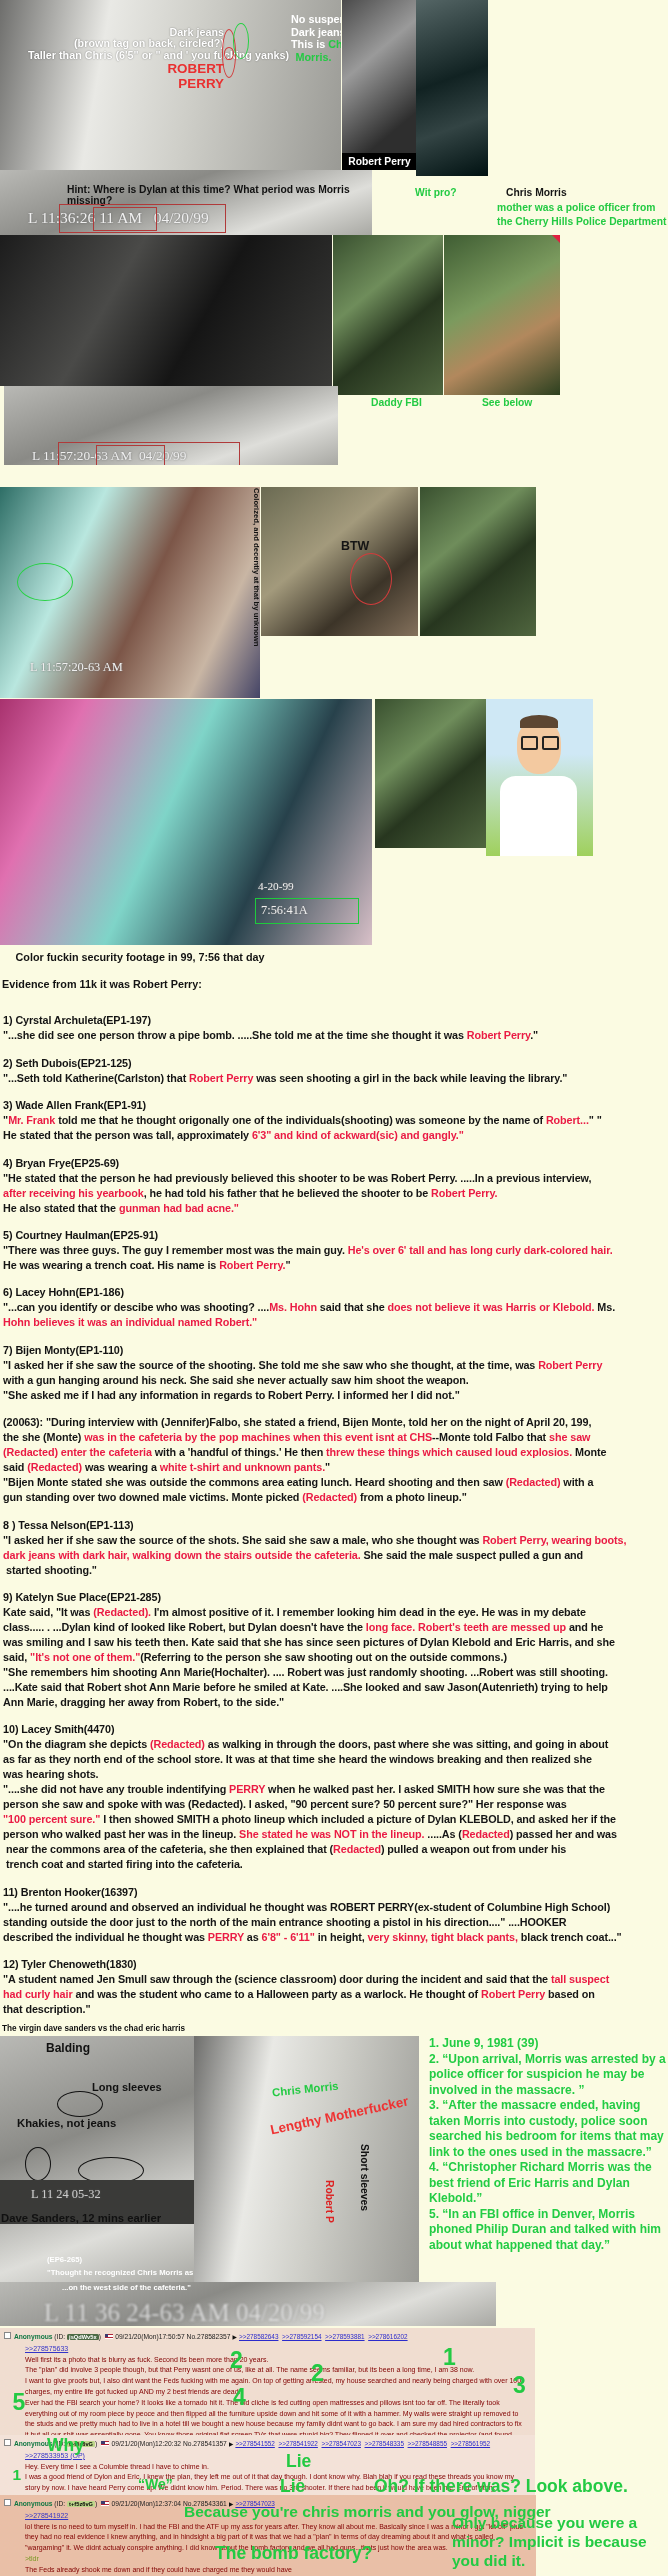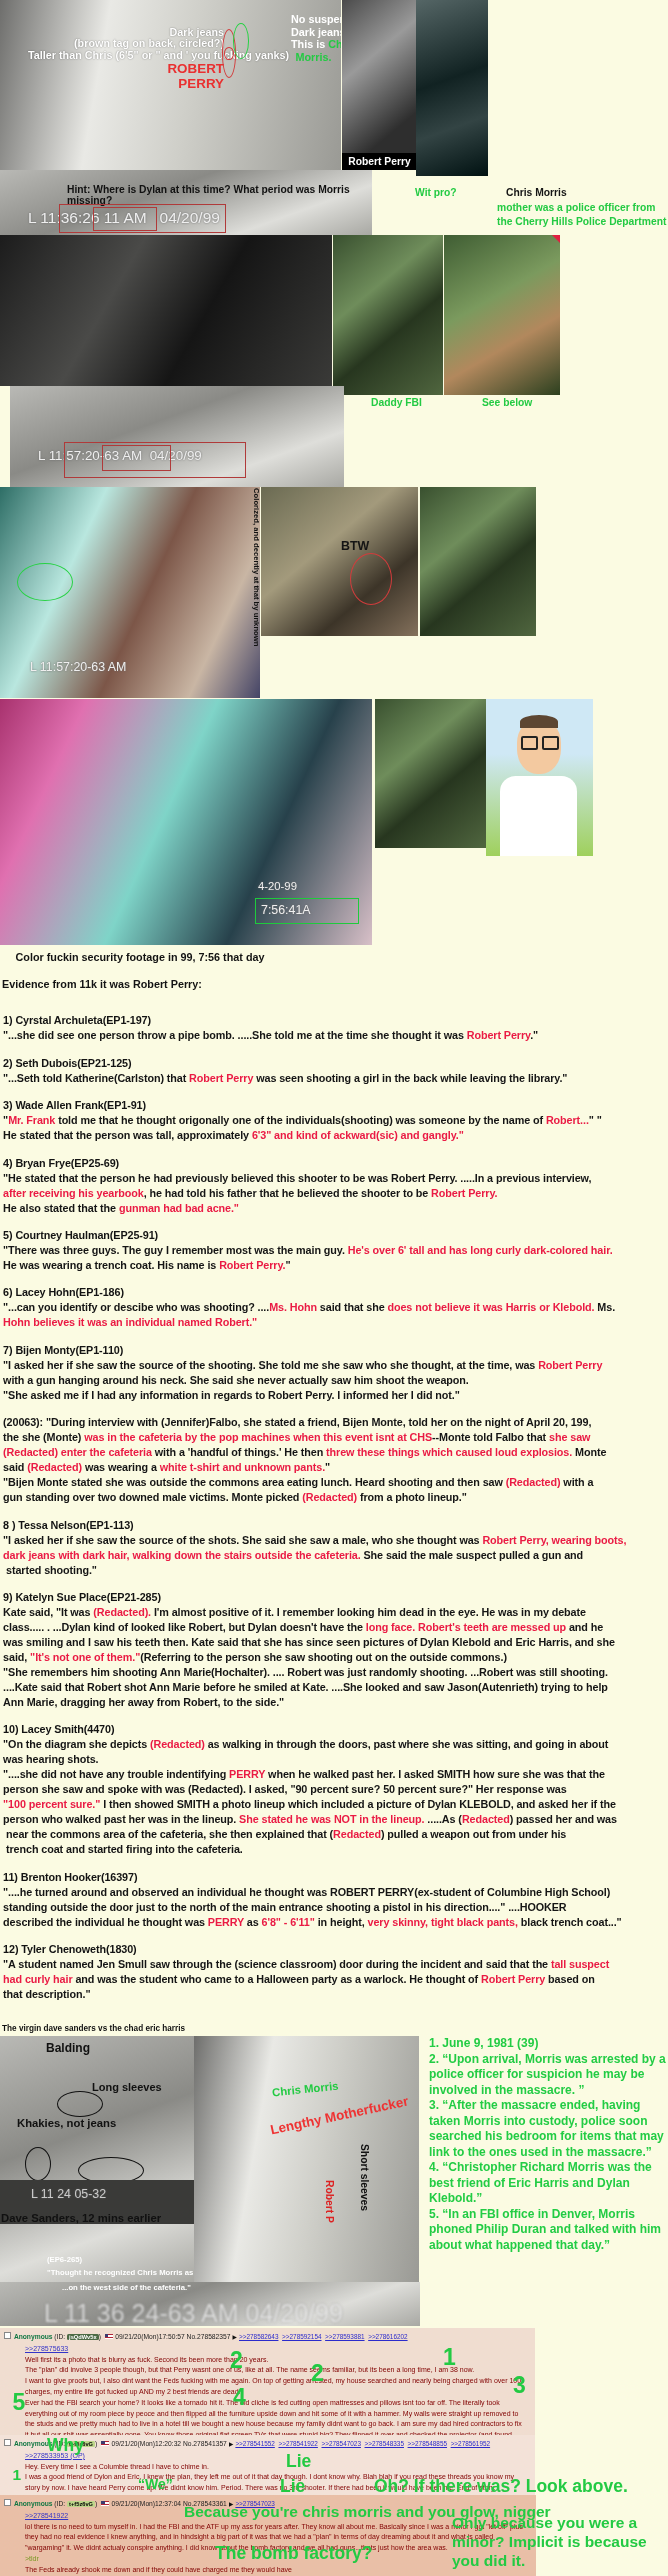--- a/index.html
+++ b/index.html
@@ -20,21 +20,21 @@
   .ph-color{background:linear-gradient(115deg,#2e6e66,#b9e7df 30%,#7c5648 55%,#c9b6a4 80%,#446)}
   .ph-pink{background:linear-gradient(115deg,#a8326e,#e070b0 18%,#7fd4c8 45%,#27414b 70%,#d8c0c8)}
   .ph-kid{background:linear-gradient(140deg,#6a6a52,#a39a7c 40%,#3c3428 70%,#84715c)}
   .ph-hank{background:linear-gradient(#cfe8f5 35%,#9fd05c)}
   .cap-band{position:absolute;left:0;right:0;bottom:0;height:17px;background:#000;color:#fff;
     font:bold 10.3px/17px "Liberation Sans",sans-serif;text-align:center}
   .ovl{position:absolute;font-family:"Liberation Sans",sans-serif;font-weight:bold}
   .ovl div{white-space:pre}
   .wlines{color:#fff;font-size:10.8px;line-height:11.3px;text-align:right;text-shadow:0 0 1.5px rgba(0,0,0,.5)}
   .rlines{color:#e93030;font-size:13.4px;line-height:15px;text-align:right}
-  .ts{font-family:Liberation Sans, sans-serif;color:#efefef;text-shadow:0 0 2.1px #666;white-space:pre}
+  .ts{font-family:Liberation Serif, serif;color:#efefef;text-shadow:0 0 2.1px #666;white-space:pre}
   .redbox{position:absolute;border:1.5px solid #b03a3a}
   .greenbox{position:absolute;border:1.5px solid #1ecb3c}
   .rell{position:absolute;border:1px solid #d23c3c;border-radius:50%}
   .gell{position:absolute;border:1.5px solid #27d244;border-radius:50%}
   .kell{position:absolute;border:1.5px solid #111;border-radius:50%}
   .vtext{writing-mode:vertical-rl;font:bold 7.7px "Liberation Sans",sans-serif;color:#111}
   
   .ev-title,.cap-black{font:bold 10.8px "Liberation Sans",sans-serif;color:#131313;white-space:pre}
   #statements{position:absolute;left:3.1px;top:1001px;width:665px}
   .ev-head{font:bold 10.8px/15px "Liberation Sans",sans-serif;color:#131313;margin-top:12.4px;white-space:pre;letter-spacing:-0.1px}
@@ -113,21 +113,21 @@
       <div data-interactable="false">mother was a police officer from</div>
       <div data-interactable="false">the Cherry Hills Police Department</div>
     </div>
 
   <div class="photo ph-dark" style="left:0;top:235px;width:332px;height:151px" data-interactable="false"></div>
   <div class="photo ph-plaid" style="left:333px;top:235px;width:110px;height:160px" data-interactable="false"></div>
   <div class="photo ph-dylan" style="left:444px;top:235px;width:116px;height:160px" data-interactable="false">
     <div style="position:absolute;right:0;top:0;width:0;height:0;border-left:8.2px solid transparent;border-top:8.2px solid #e02040" data-interactable="false"></div>
   </div>
 
-  <div class="photo ph-bw2" style="left:10px;top:386px;width:334px;height:101px" data-interactable="false">
+  <div class="photo ph-bw2" style="left:4px;top:386px;width:334px;height:79px" data-interactable="false">
     <div class="ts" style="position:absolute;left:28px;top:62px;font-size:13.4px" data-interactable="false">L 11:57:20-63 AM  04/20/99</div>
     <div class="redbox" style="left:54px;top:56px;width:180px;height:34px" data-interactable="false"></div>
     <div class="redbox" style="left:92px;top:59px;width:67px;height:24px" data-interactable="false"></div>
   </div>
   <div class="ovl c-g" style="left:371px;top:397px;font-size:10.3px" data-interactable="false">Daddy FBI</div>
   <div class="ovl c-g" style="left:482px;top:397px;font-size:10.3px" data-interactable="false">See below</div>
 
   <div class="photo ph-color" style="left:0;top:487px;width:260px;height:211px" data-interactable="false">
     <div class="gell" style="left:17px;top:76px;width:54px;height:36px" data-interactable="false"></div>
     <div class="ts" style="position:absolute;left:30px;top:173px;font-size:12.4px" data-interactable="false">L 11:57:20-63 AM</div>
@@ -191,20 +191,21 @@
       <div class="ev-head" data-interactable="false">9) Katelyn Sue Place(EP21-285)</div>
       <div class="ev-line" data-interactable="false"><span class="c-k" data-interactable="false">Kate said, "It was </span><span class="c-r" data-interactable="false">(Redacted).</span><span class="c-k" data-interactable="false"> I'm almost positive of it. I remember looking him dead in the eye. He was in my debate</span></div>
       <div class="ev-line" data-interactable="false"><span class="c-k" data-interactable="false">class..... . ...Dylan kind of looked like Robert, but Dylan doesn't have the </span><span class="c-r" data-interactable="false">long face. Robert's teeth are messed up</span><span class="c-k" data-interactable="false"> and he</span></div>
       <div class="ev-line" data-interactable="false"><span class="c-k" data-interactable="false">was smiling and I saw his teeth then. Kate said that she has since seen pictures of Dylan Klebold and Eric Harris, and she</span></div>
       <div class="ev-line" data-interactable="false"><span class="c-k" data-interactable="false">said, </span><span class="c-r" data-interactable="false">"It's not one of them."</span><span class="c-k" data-interactable="false">(Referring to the person she saw shooting out on the outside commons.)</span></div>
       <div class="ev-line" data-interactable="false"><span class="c-k" data-interactable="false">"She remembers him shooting Ann Marie(Hochalter). .... Robert was just randomly shooting. ...Robert was still shooting.</span></div>
       <div class="ev-line" data-interactable="false"><span class="c-k" data-interactable="false">....Kate said that Robert shot Ann Marie before he smiled at Kate. ....She looked and saw Jason(Autenrieth) trying to help</span></div>
       <div class="ev-line" data-interactable="false"><span class="c-k" data-interactable="false">Ann Marie, dragging her away from Robert, to the side."</span></div>
       <div class="ev-head" data-interactable="false">10) Lacey Smith(4470)</div>
       <div class="ev-line" data-interactable="false"><span class="c-k" data-interactable="false">"On the diagram she depicts </span><span class="c-r" data-interactable="false">(Redacted)</span><span class="c-k" data-interactable="false"> as walking in through the doors, past where she was sitting, and going in about</span></div>
+      <div class="ev-line" data-interactable="false"><span class="c-k" data-interactable="false">as far as they north end of the school store. It was at that time she heard the windows breaking and then realized she</span></div>
       <div class="ev-line" data-interactable="false"><span class="c-k" data-interactable="false">was hearing shots.</span></div>
       <div class="ev-line" data-interactable="false"><span class="c-k" data-interactable="false">"....she did not have any trouble indentifying </span><span class="c-r" data-interactable="false">PERRY</span><span class="c-k" data-interactable="false"> when he walked past her. I asked SMITH how sure she was that the</span></div>
       <div class="ev-line" data-interactable="false"><span class="c-k" data-interactable="false">person she saw and spoke with was (Redacted). I asked, "90 percent sure? 50 percent sure?" Her response was</span></div>
       <div class="ev-line" data-interactable="false"><span class="c-r" data-interactable="false">"100 percent sure."</span><span class="c-k" data-interactable="false"> I then showed SMITH a photo lineup which included a picture of Dylan KLEBOLD, and asked her if the</span></div>
       <div class="ev-line" data-interactable="false"><span class="c-k" data-interactable="false">person who walked past her was in the lineup. </span><span class="c-r" data-interactable="false">She stated he was NOT in the lineup.</span><span class="c-k" data-interactable="false"> .....As (</span><span class="c-r" data-interactable="false">Redacted</span><span class="c-k" data-interactable="false">) passed her and was</span></div>
       <div class="ev-line" data-interactable="false"><span class="c-k" data-interactable="false"> near the commons area of the cafeteria, she then explained that (</span><span class="c-r" data-interactable="false">Redacted</span><span class="c-k" data-interactable="false">) pulled a weapon out from under his</span></div>
       <div class="ev-line" data-interactable="false"><span class="c-k" data-interactable="false"> trench coat and started firing into the cafeteria.</span></div>
       <div class="ev-head" data-interactable="false">11) Brenton Hooker(16397)</div>
       <div class="ev-line" data-interactable="false"><span class="c-k" data-interactable="false">"....he turned around and observed an individual he thought was ROBERT PERRY(ex-student of Columbine High School)</span></div>
       <div class="ev-line" data-interactable="false"><span class="c-k" data-interactable="false">standing outside the door just to the north of the main entrance shooting a pistol in his direction...." ....HOOKER</span></div>
@@ -229,21 +230,21 @@
     <div class="lbl" style="left:1px;top:176px;font-size:11.3px;color:#111" data-interactable="false">Dave Sanders, 12 mins earlier</div>
     <div class="lbl c-w" style="left:47px;top:219px;font-size:7.7px" data-interactable="false">(EP6-265)</div>
     <div class="lbl c-w" style="left:47px;top:232px;font-size:7.7px" data-interactable="false">"Thought he recognized Chris Morris as being one of the shooters....</div>
   </div>
   <div class="photo ph-bw1" style="left:194px;top:2036px;width:225px;height:246px" data-interactable="false">
     <div class="lbl" style="left:75px;top:72px;font-size:13.4px;color:#e33;transform:rotate(-12deg)" data-interactable="false">Lengthy Motherfucker</div>
     <div class="lbl c-g" style="left:78px;top:47px;font-size:11.3px;transform:rotate(-6deg)" data-interactable="false">Chris Morris</div>
     <div class="lbl vtext" style="left:165px;top:108px;font-size:10.3px" data-interactable="false">Short sleeves</div>
     <div class="lbl vtext" style="left:130px;top:144px;font-size:10.3px;color:#d22" data-interactable="false">Robert P</div>
   </div>
-  <div class="photo ph-bw2" style="left:0;top:2282px;width:420px;height:44px" data-interactable="false">
+  <div class="photo ph-bw2" style="left:0;top:2282px;width:496px;height:44px" data-interactable="false">
     <div class="lbl c-w" style="left:62px;top:1px;font-size:7.7px" data-interactable="false">...on the west side of the cafeteria."</div>
     <span class="ts" style="position:absolute;left:44px;top:16.5px;font-size:25px;opacity:.75;filter:blur(0.8px)" data-interactable="false">L 11 36 24-63 AM 04/20/99</span>
   </div>
   <div id="facts" data-interactable="false">
       <div data-interactable="false">1. June 9, 1981 (39)</div>
       <div data-interactable="false">2. “Upon arrival, Morris was arrested by a police officer for suspicion he may be involved in the massacre. ”</div>
       <div data-interactable="false">3. “After the massacre ended, having taken Morris into custody, police soon searched his bedroom for items that may link to the ones used in the massacre.”</div>
       <div data-interactable="false">4. “Christopher Richard Morris was the best friend of Eric Harris and Dylan Klebold.”</div>
       <div data-interactable="false">5. “In an FBI office in Denver, Morris phoned Philip Duran and talked with him about what happened that day.”</div>
     </div>

